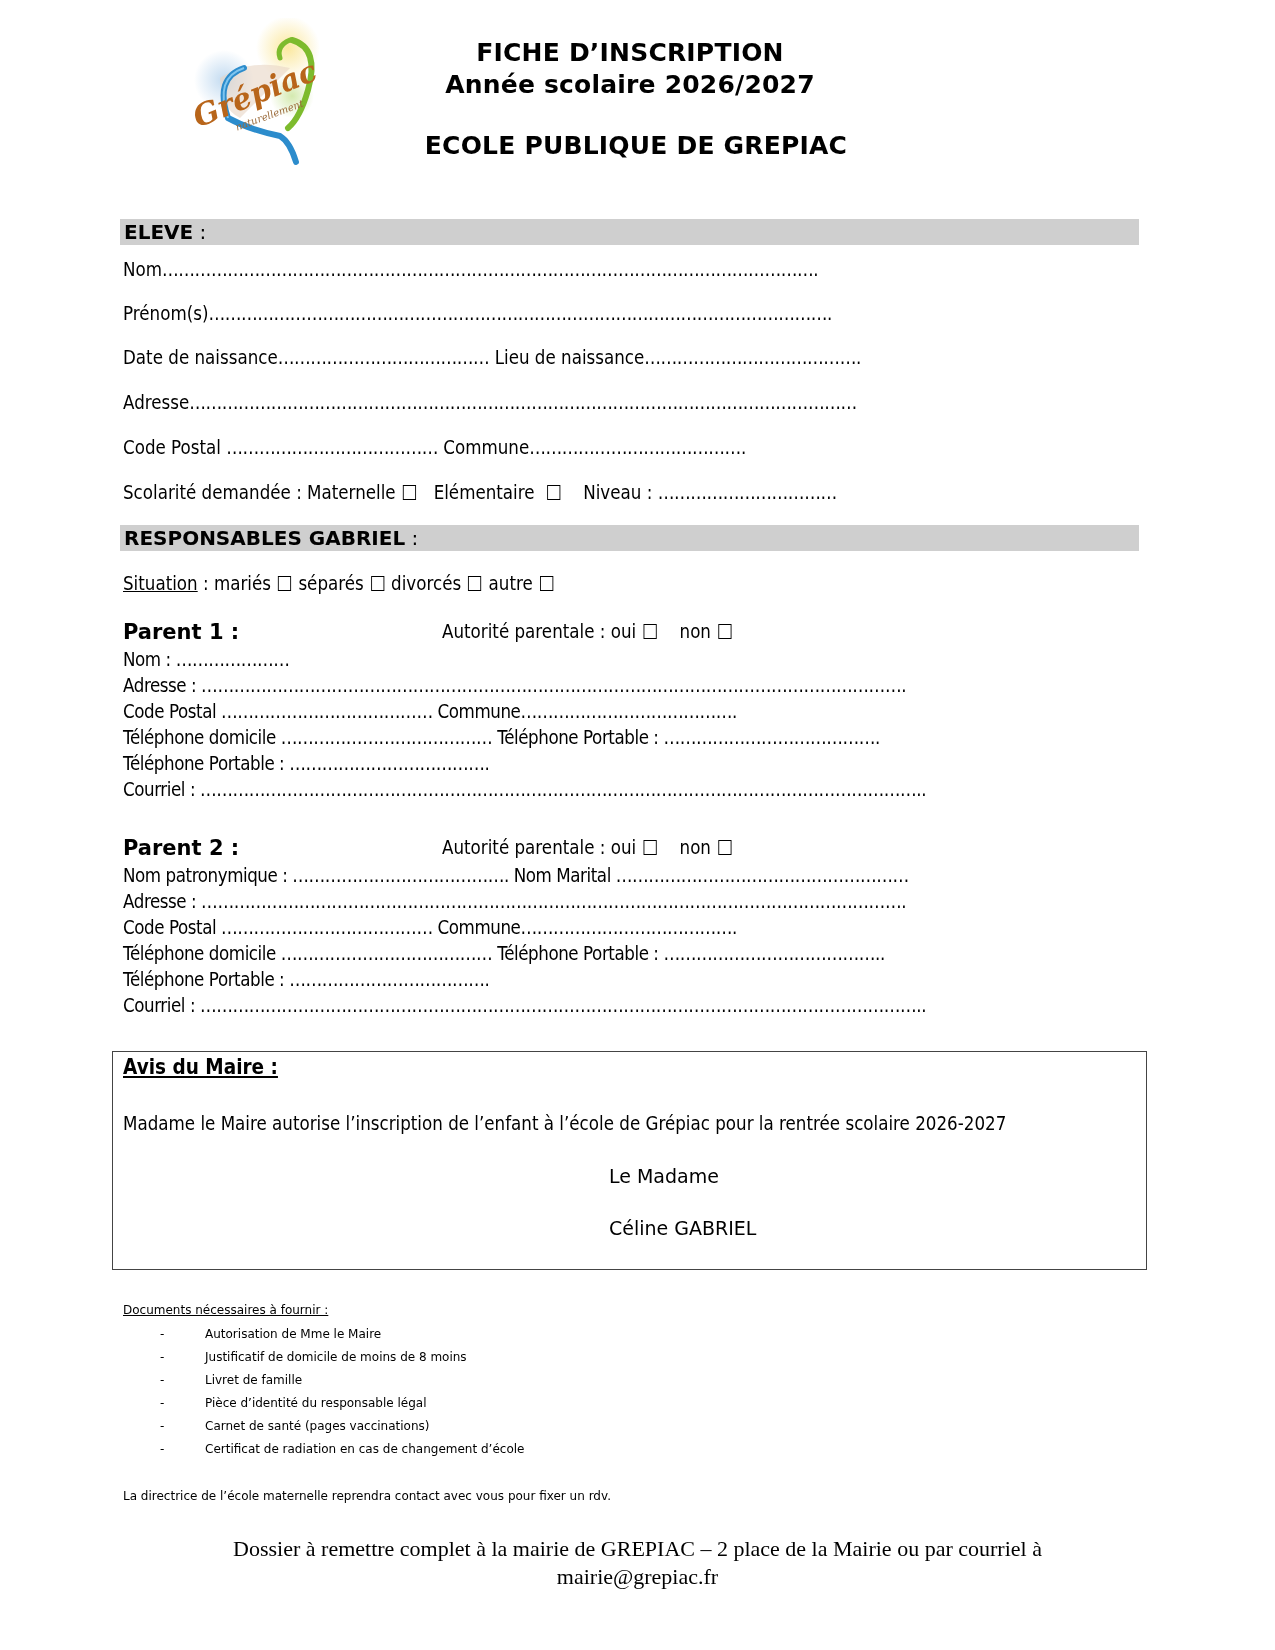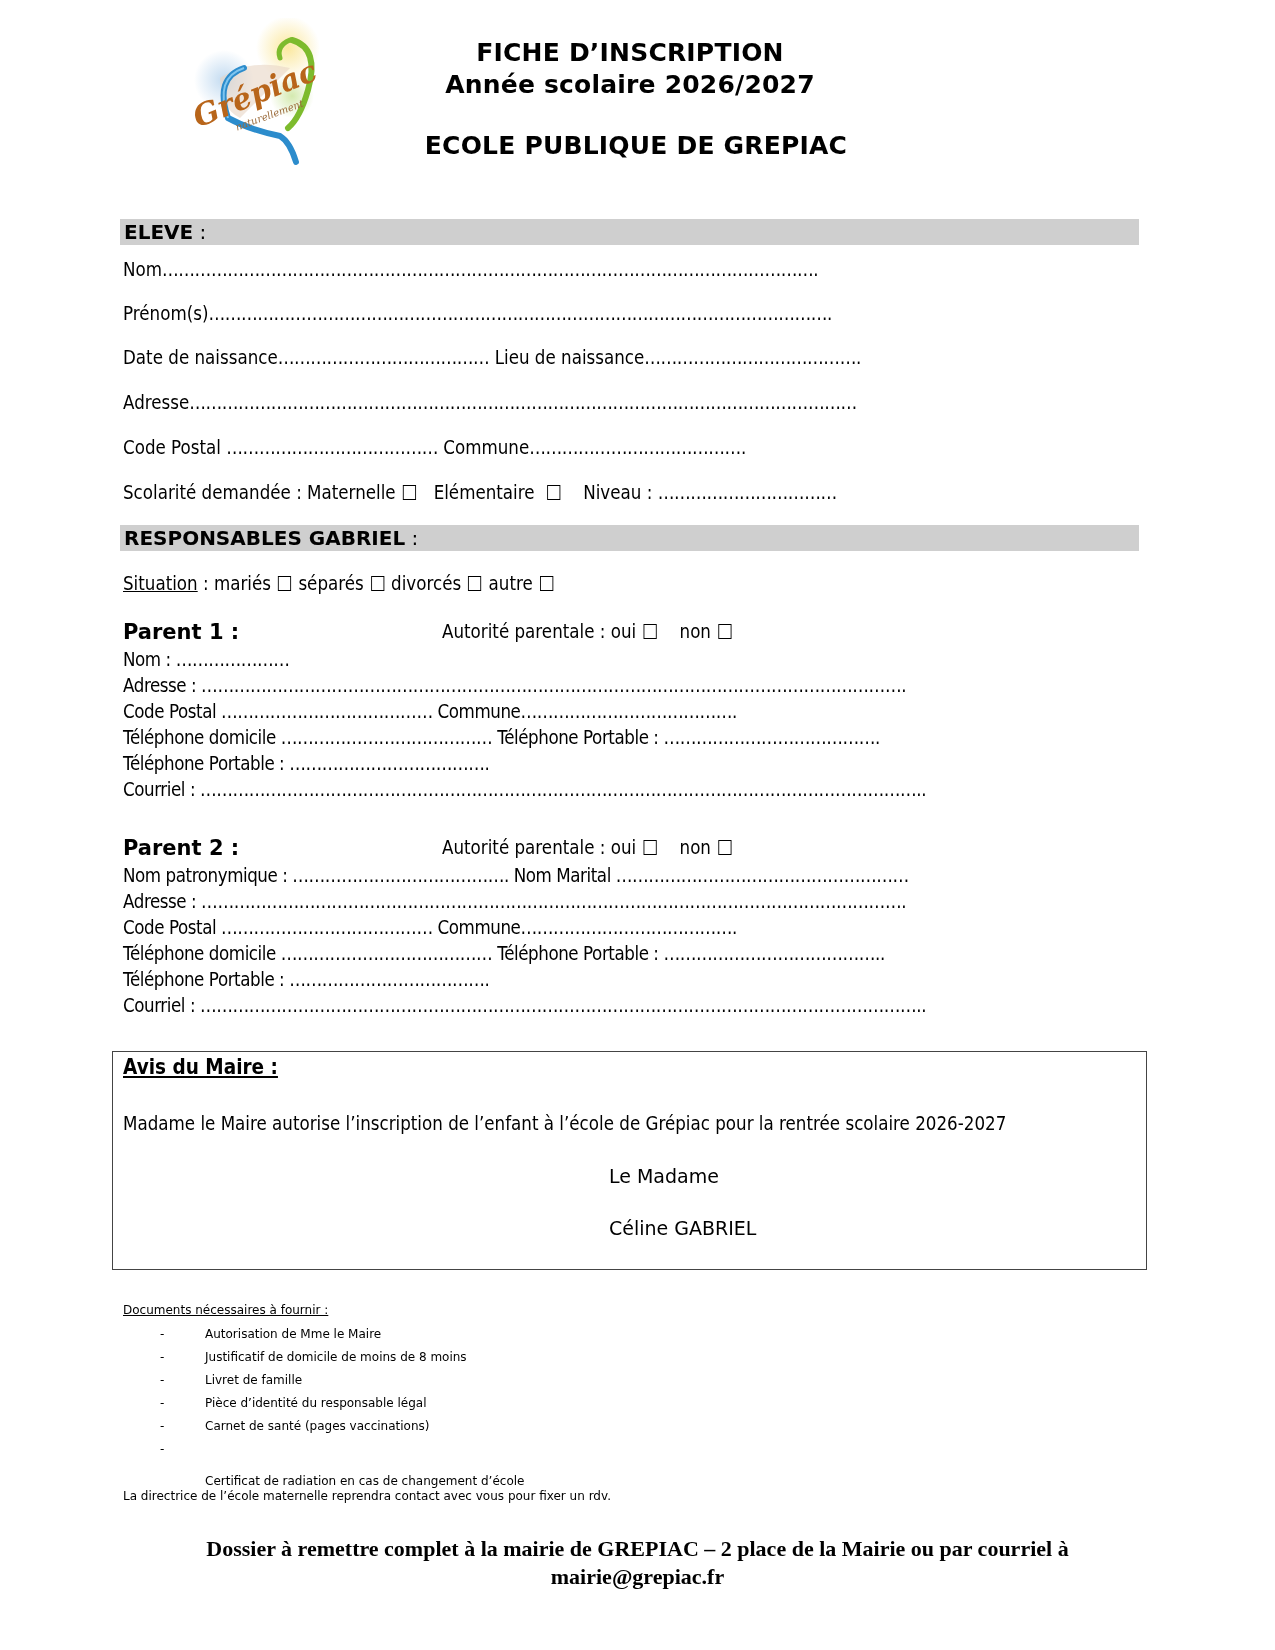--- a/index.html
+++ b/index.html
@@ -35,21 +35,21 @@
   
   #maire-box { left: 112px; top: 1051px; width: 1035px; height: 219px;
                border: 1.5px solid #444; box-sizing: border-box; }
 
   
   .doc { font-size: 12px; }
   .bullet { left: 160px; }
   .doctext { left: 193px; margin-left: 12px; }
 
   
-  .foot { font-family: "Liberation Serif", "DejaVu Serif", serif; font-weight: bold;
+  .foot { font-family: "Liberation Serif", "DejaVu Serif", serif; font-weight: normal;
           font-size: 22px; text-align: center; left: 100px; width: 1075px; }
 </style>
 </head>
 <body>
 
 <div id="logo" class="abs">
   <svg width="150" height="150" viewBox="0 0 150 150">
     <defs>
       <radialGradient id="sun" cx="0.5" cy="0.5" r="0.5">
         <stop offset="0" stop-color="#fbe79a" stop-opacity="0.95"></stop>
@@ -144,19 +144,19 @@
   <div class="abs nowrap doc doctext" style="top:1327px">Autorisation de Mme le Maire</div>
   <div class="abs nowrap doc bullet" style="top:1350px">-</div>
   <div class="abs nowrap doc doctext" style="top:1350px">Justificatif de domicile de moins de 8 moins</div>
   <div class="abs nowrap doc bullet" style="top:1373px">-</div>
   <div class="abs nowrap doc doctext" style="top:1373px">Livret de famille</div>
   <div class="abs nowrap doc bullet" style="top:1396px">-</div>
   <div class="abs nowrap doc doctext" style="top:1396px">Pièce d’identité du responsable légal</div>
   <div class="abs nowrap doc bullet" style="top:1419px">-</div>
   <div class="abs nowrap doc doctext" style="top:1419px">Carnet de santé (pages vaccinations)</div>
   <div class="abs nowrap doc bullet" style="top:1442px">-</div>
-  <div class="abs nowrap doc doctext" style="top:1474px">Certificat de radiation en cas de changement d’école</div>
+  <div class="abs nowrap doc doctext" style="top:1442px">Certificat de radiation en cas de changement d’école</div>
 </div>
 
 <div class="abs nowrap doc" style="top:1489px; left:123px">La directrice de l’école maternelle reprendra contact avec vous pour fixer un rdv.</div>
 
 <div class="abs nowrap foot" style="top:1536px">Dossier à remettre complet à la mairie de GREPIAC – 2 place de la Mairie ou par courriel à</div>
 <div class="abs nowrap foot" style="top:1564px">mairie@grepiac.fr</div>
 
 </body></html>

